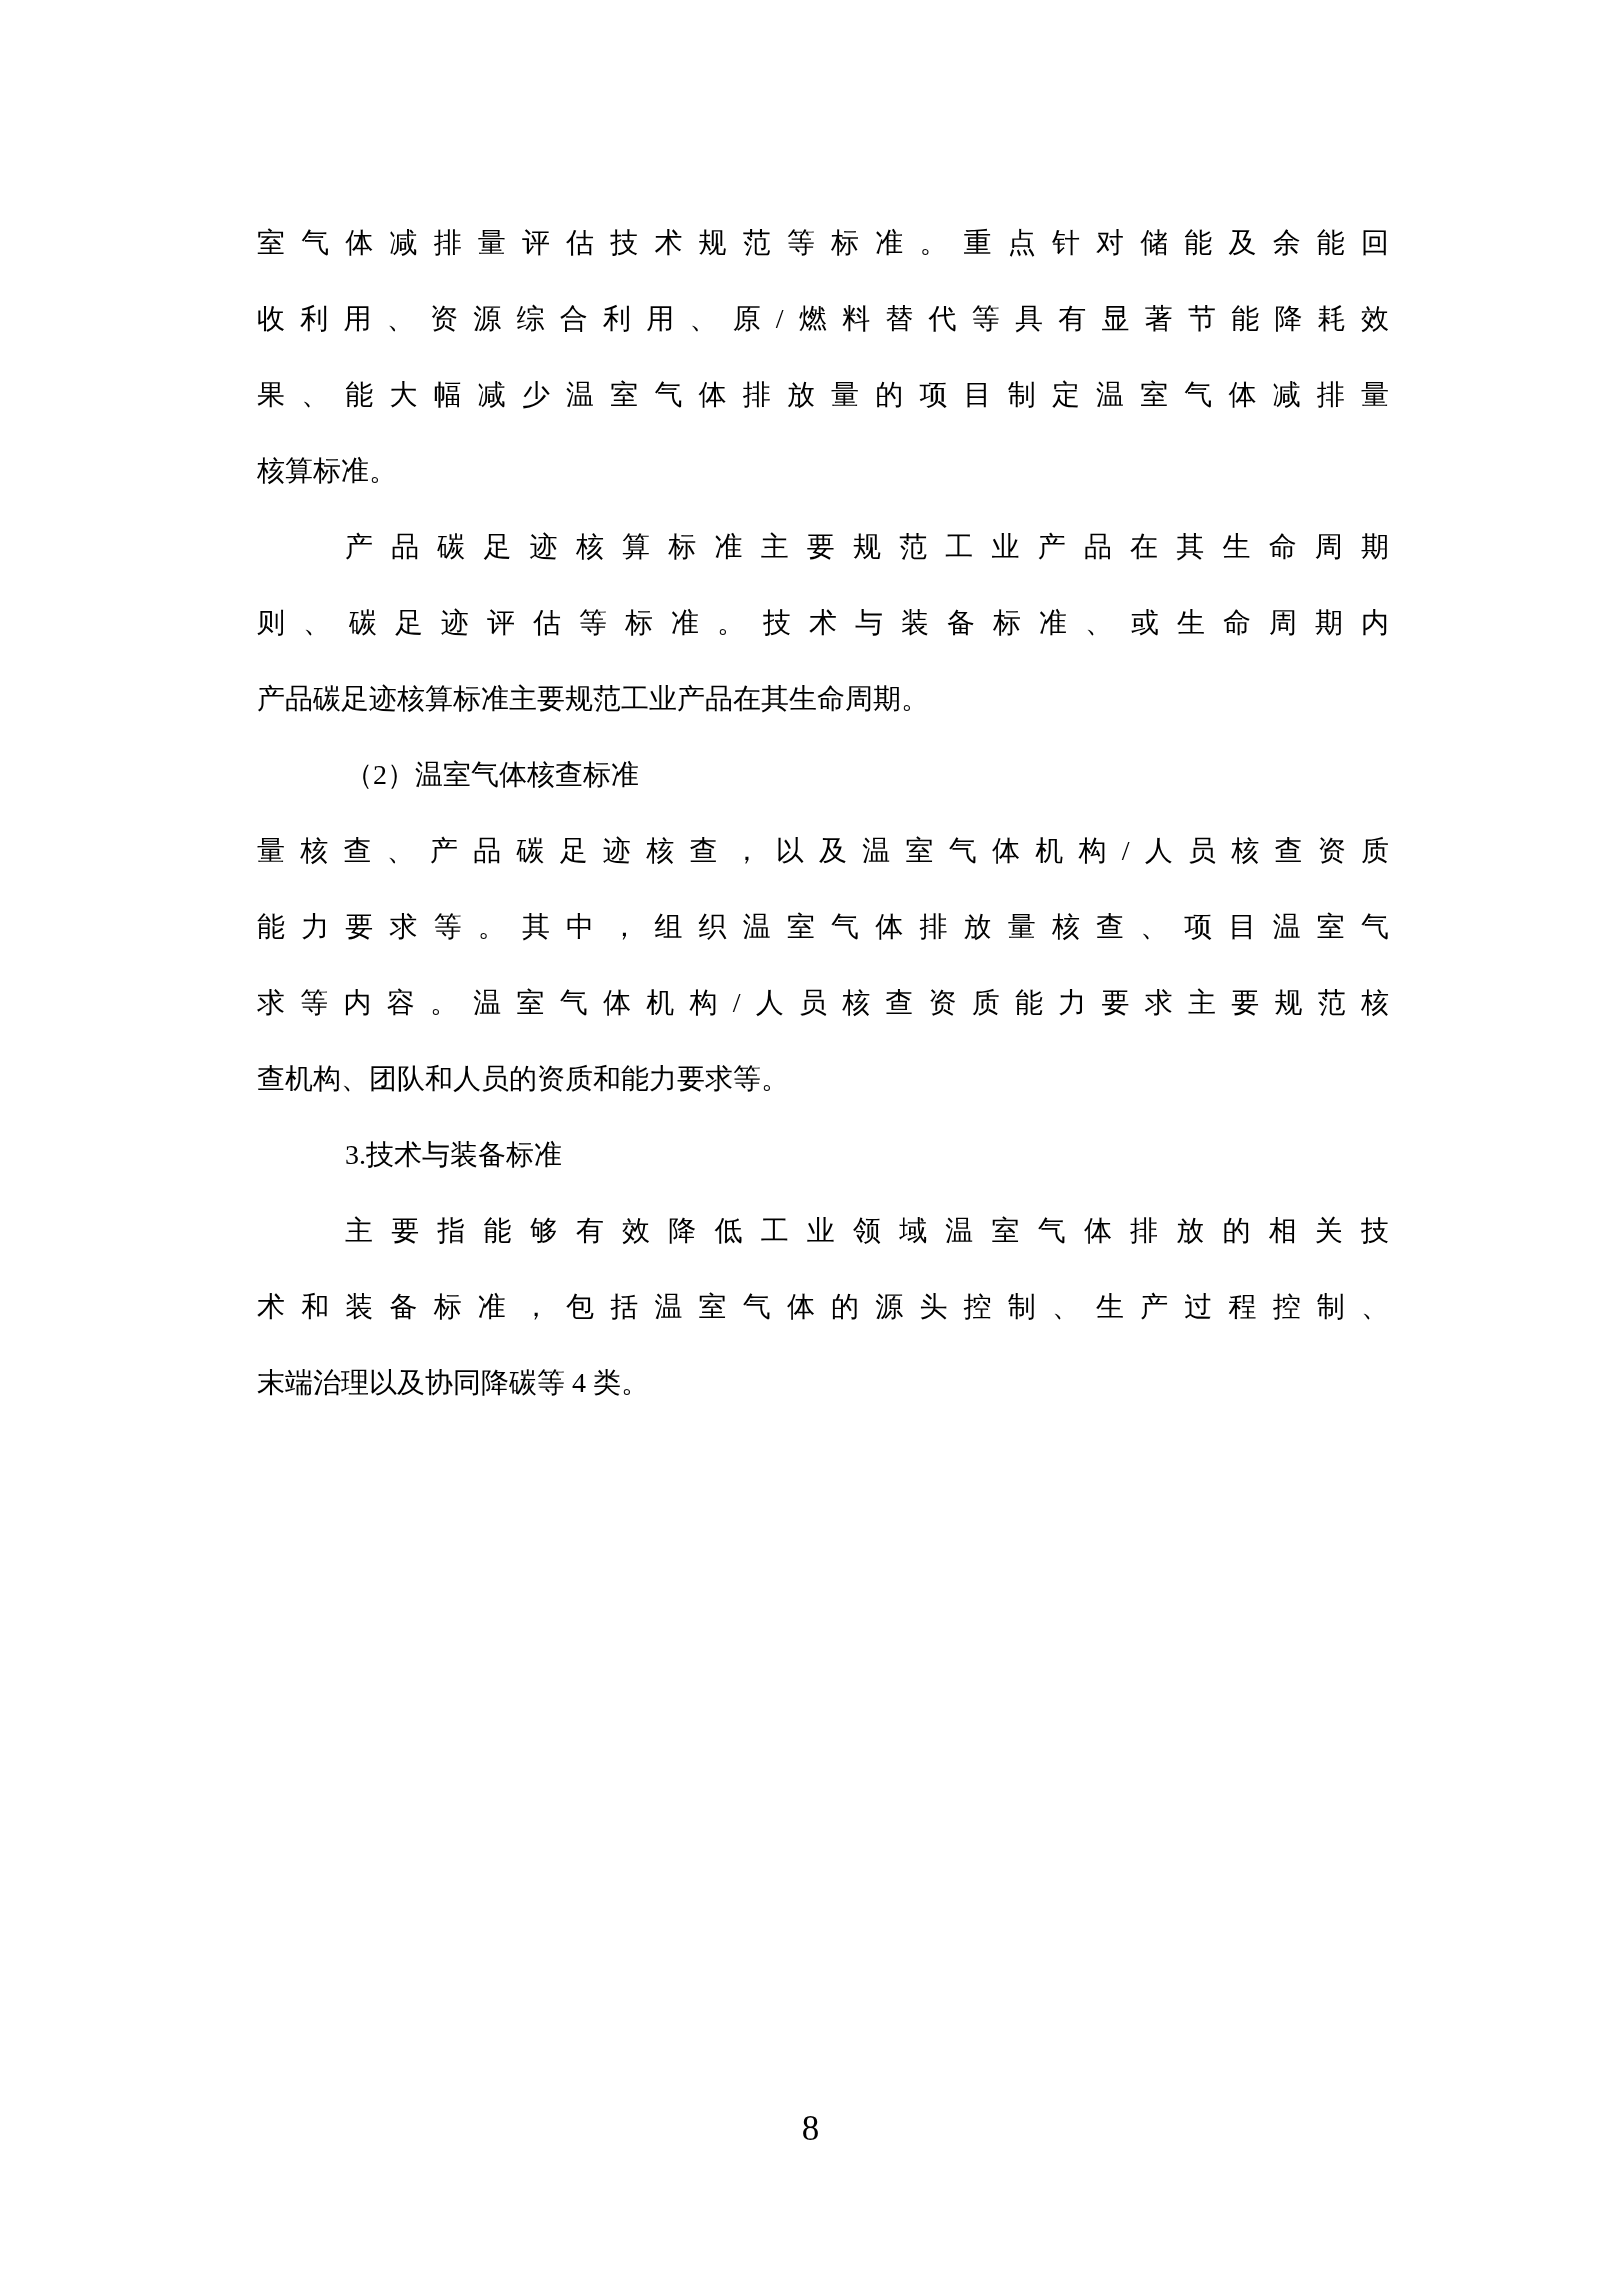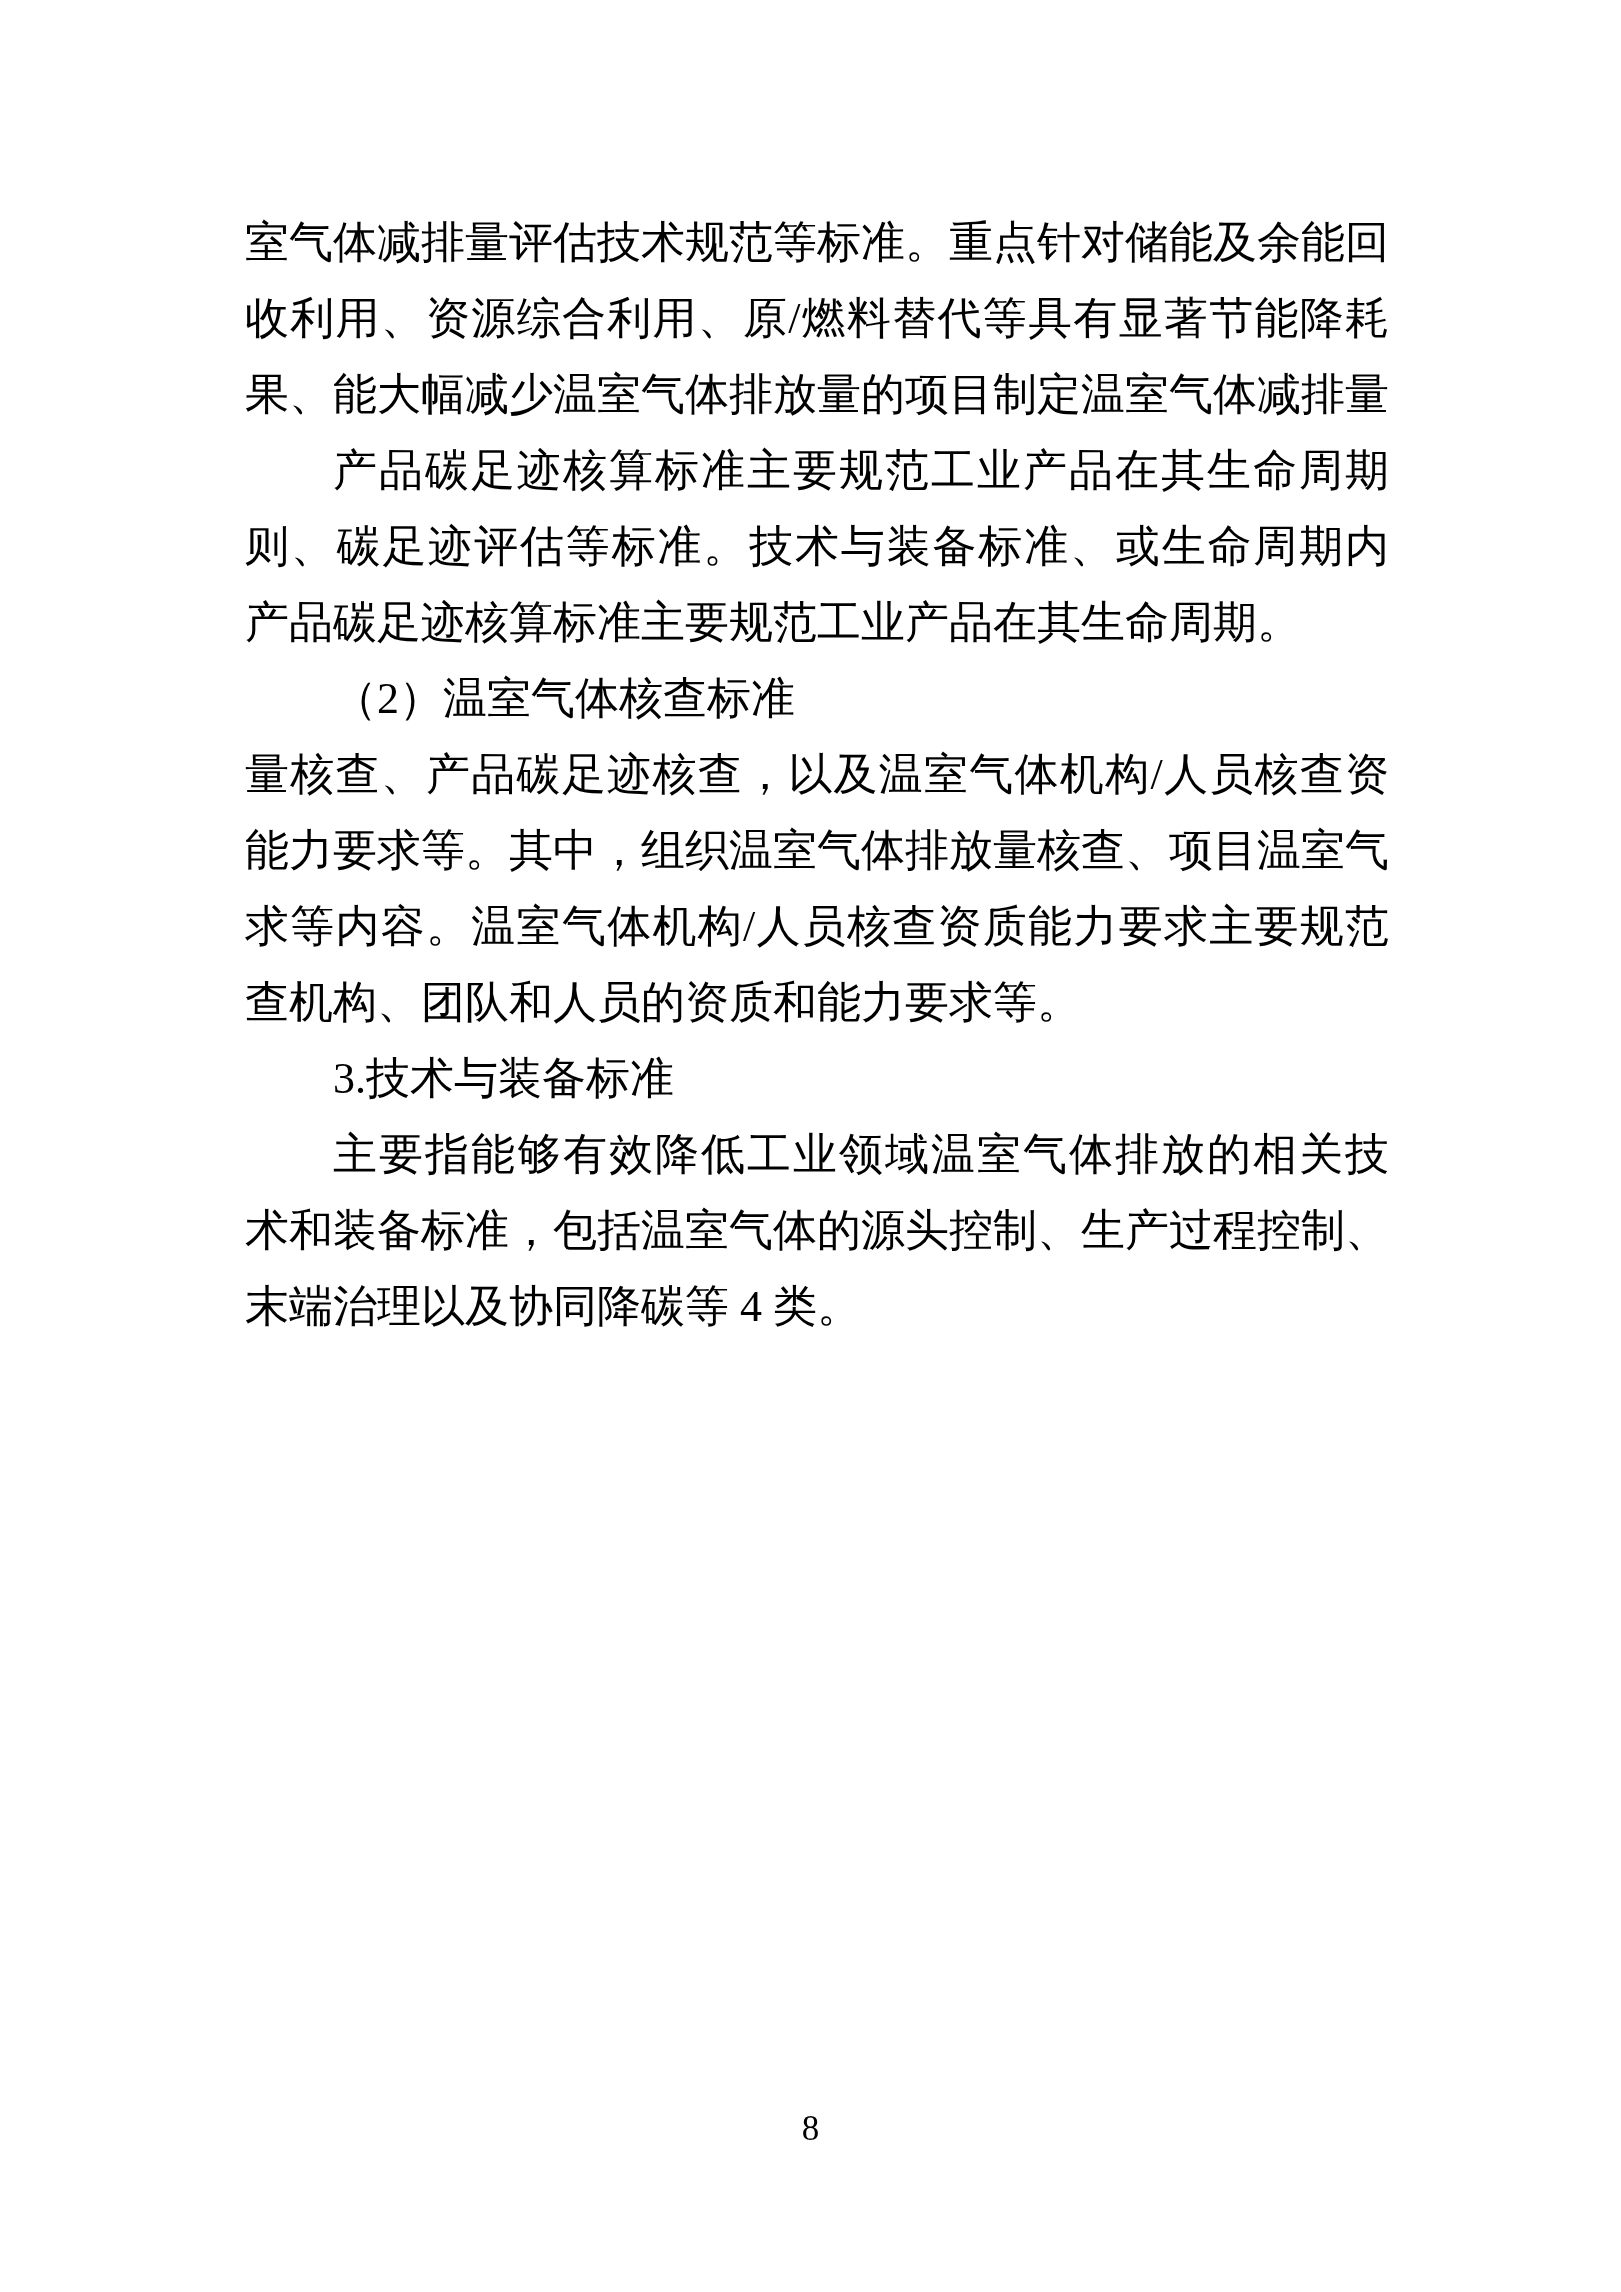--- a/index.html
+++ b/index.html
@@ -20,27 +20,28 @@
     background: #ffffff;
     overflow: hidden;
   }
   .content {
     position: absolute;
     left: 245px;
     top: 205px;
     width: 1144px;
   }
   .line {
-    font-size: 44px;
+    font-size: 28px;
     line-height: 76px;
     height: 76px;
     overflow: hidden;
     white-space: normal;
     text-align: justify;
     text-align-last: left;
+    margin-left: 12px;
   }
   .line.fill {
     text-align-last: justify;
   }
   .line.indent {
     padding-left: 88px;
   }
   .footer {
     position: absolute;
     top: 2107px;
@@ -55,20 +56,21 @@
   }
 </style>
 </head>
 <body>
 
 <div class="page">
   <div class="content">
     <div class="line fill">室气体减排量评估技术规范等标准。重点针对储能及余能回</div>
     <div class="line fill">收利用、资源综合利用、原/燃料替代等具有显著节能降耗效</div>
     <div class="line fill">果、能大幅减少温室气体排放量的项目制定温室气体减排量</div>
+    <div class="line">核算标准。</div>
     <div class="line indent fill">产品碳足迹核算标准主要规范工业产品在其生命周期</div>
     <div class="line fill">则、碳足迹评估等标准。技术与装备标准、或生命周期内</div>
     <div class="line">产品碳足迹核算标准主要规范工业产品在其生命周期。</div>
     <div class="line indent">（2）温室气体核查标准</div>
     <div class="line fill">量核查、产品碳足迹核查，以及温室气体机构/人员核查资质</div>
     <div class="line fill">能力要求等。其中，组织温室气体排放量核查、项目温室气</div>
     <div class="line fill">求等内容。温室气体机构/人员核查资质能力要求主要规范核</div>
     <div class="line">查机构、团队和人员的资质和能力要求等。</div>
     <div class="line indent">3.技术与装备标准</div>
     <div class="line indent fill">主要指能够有效降低工业领域温室气体排放的相关技</div>

